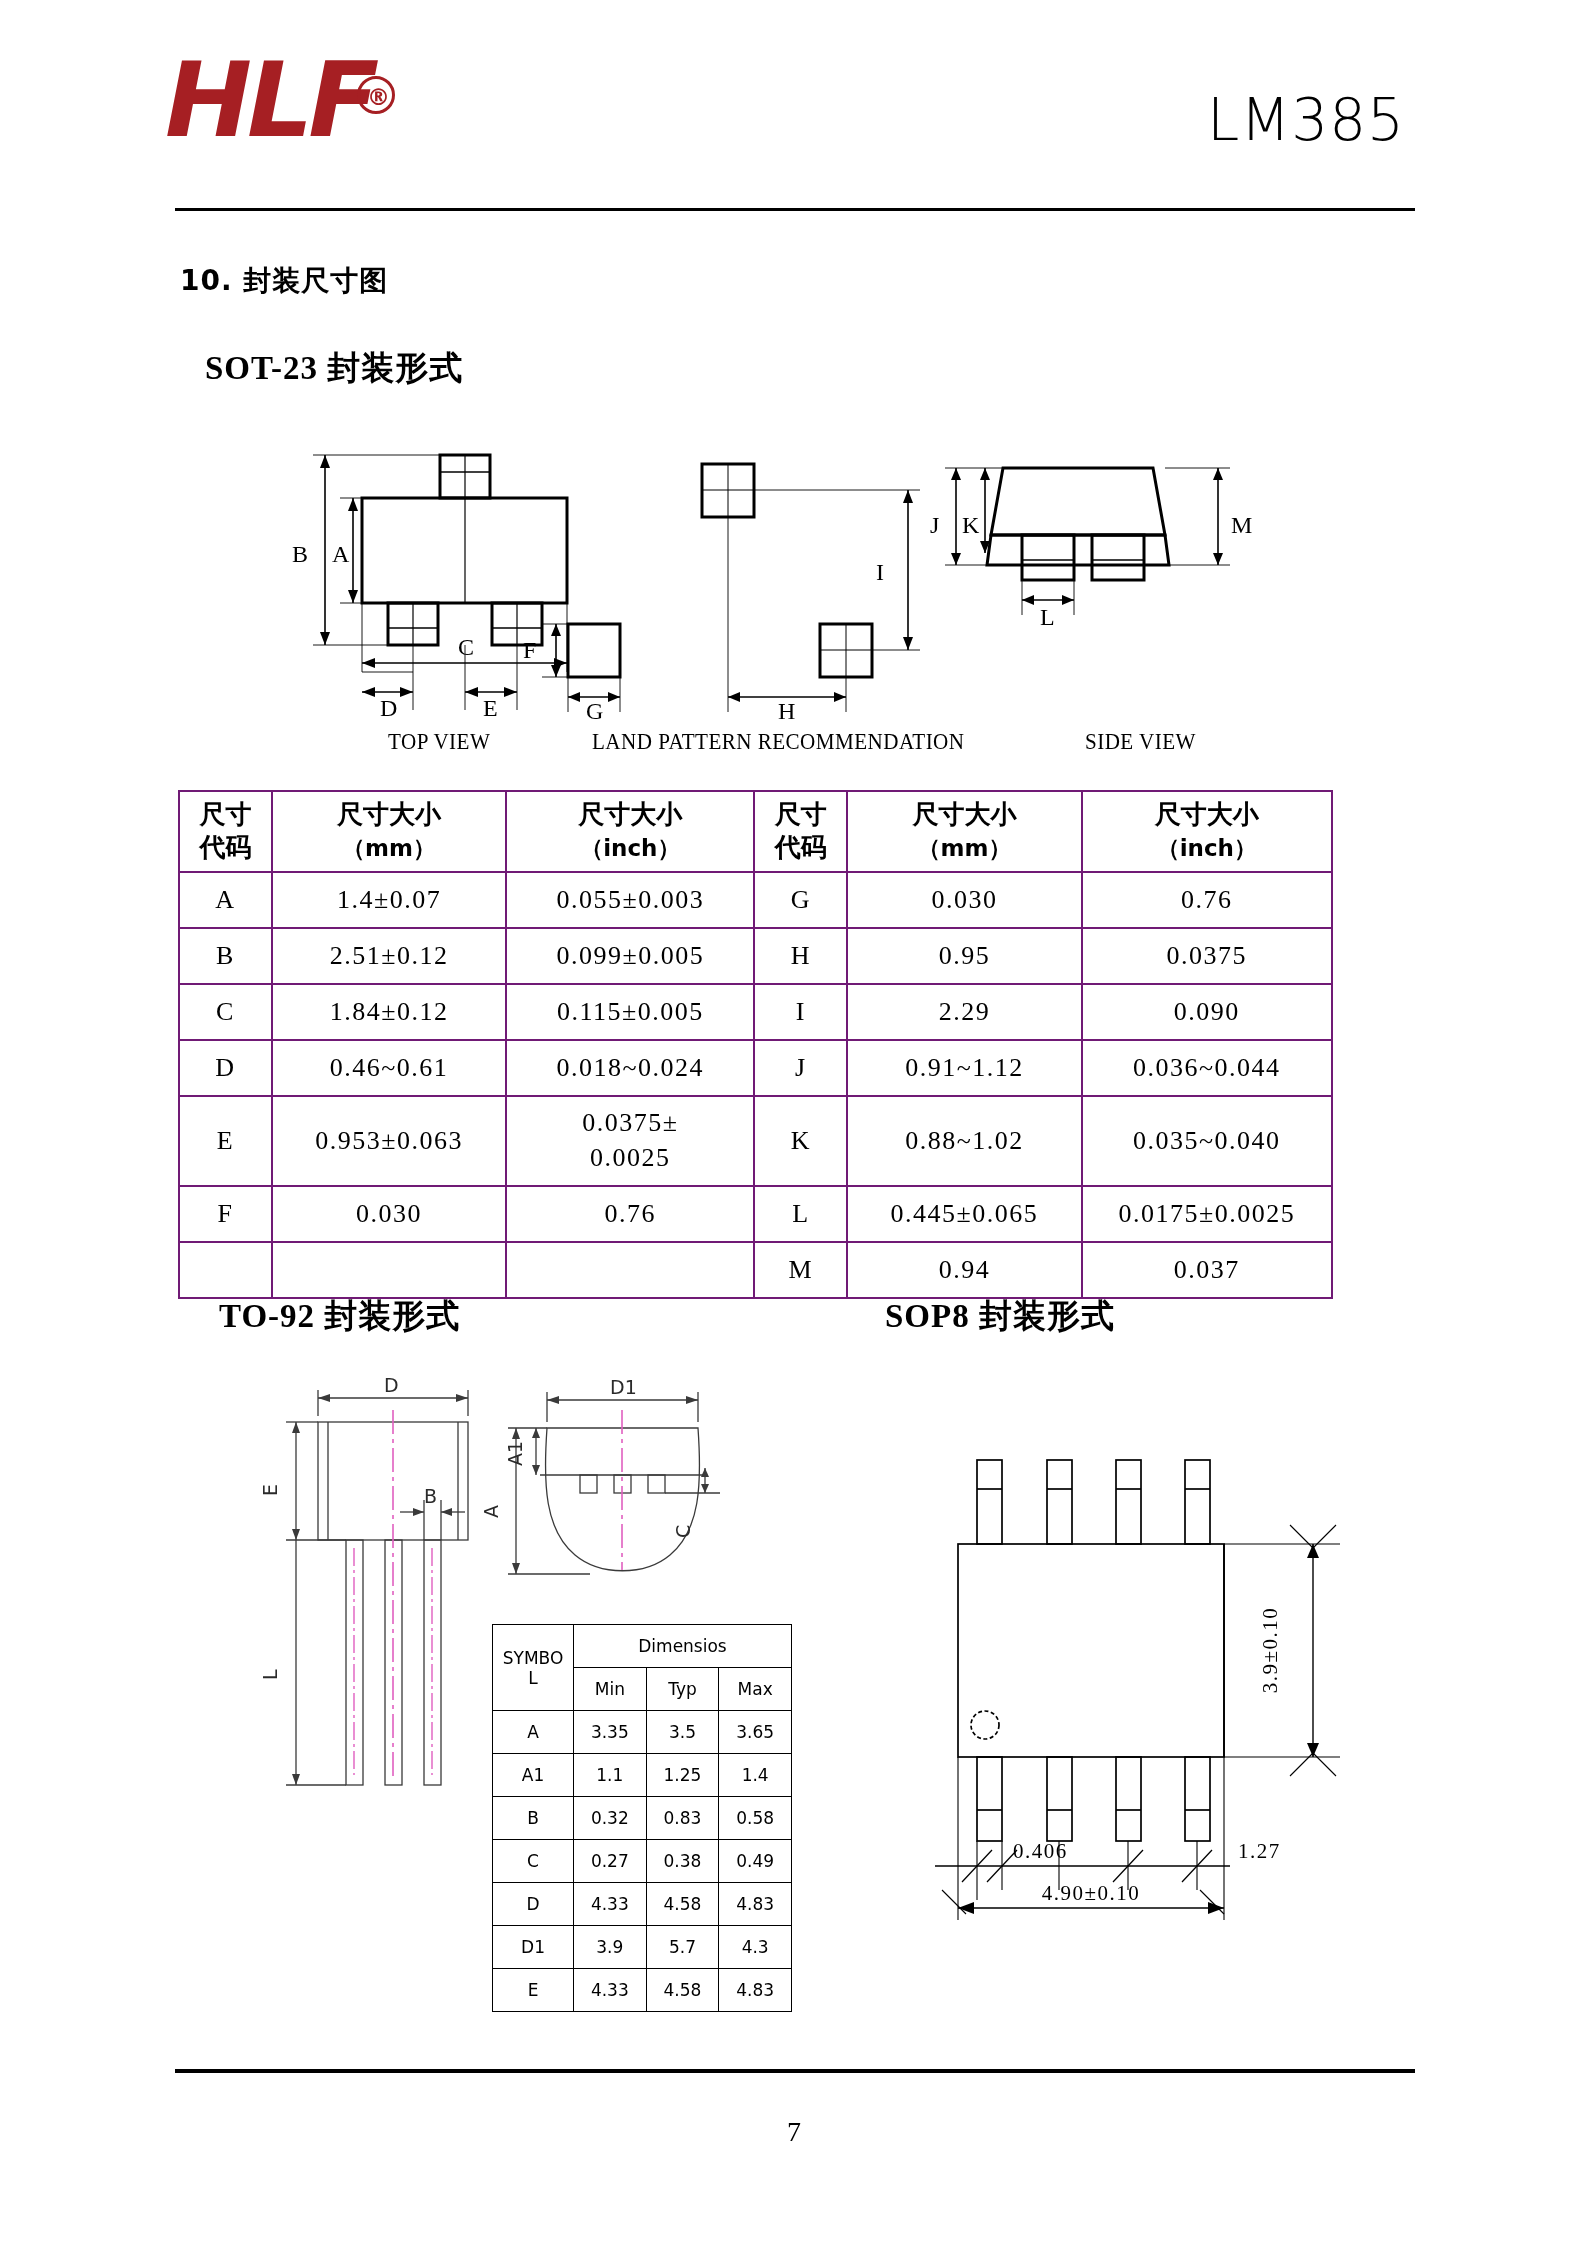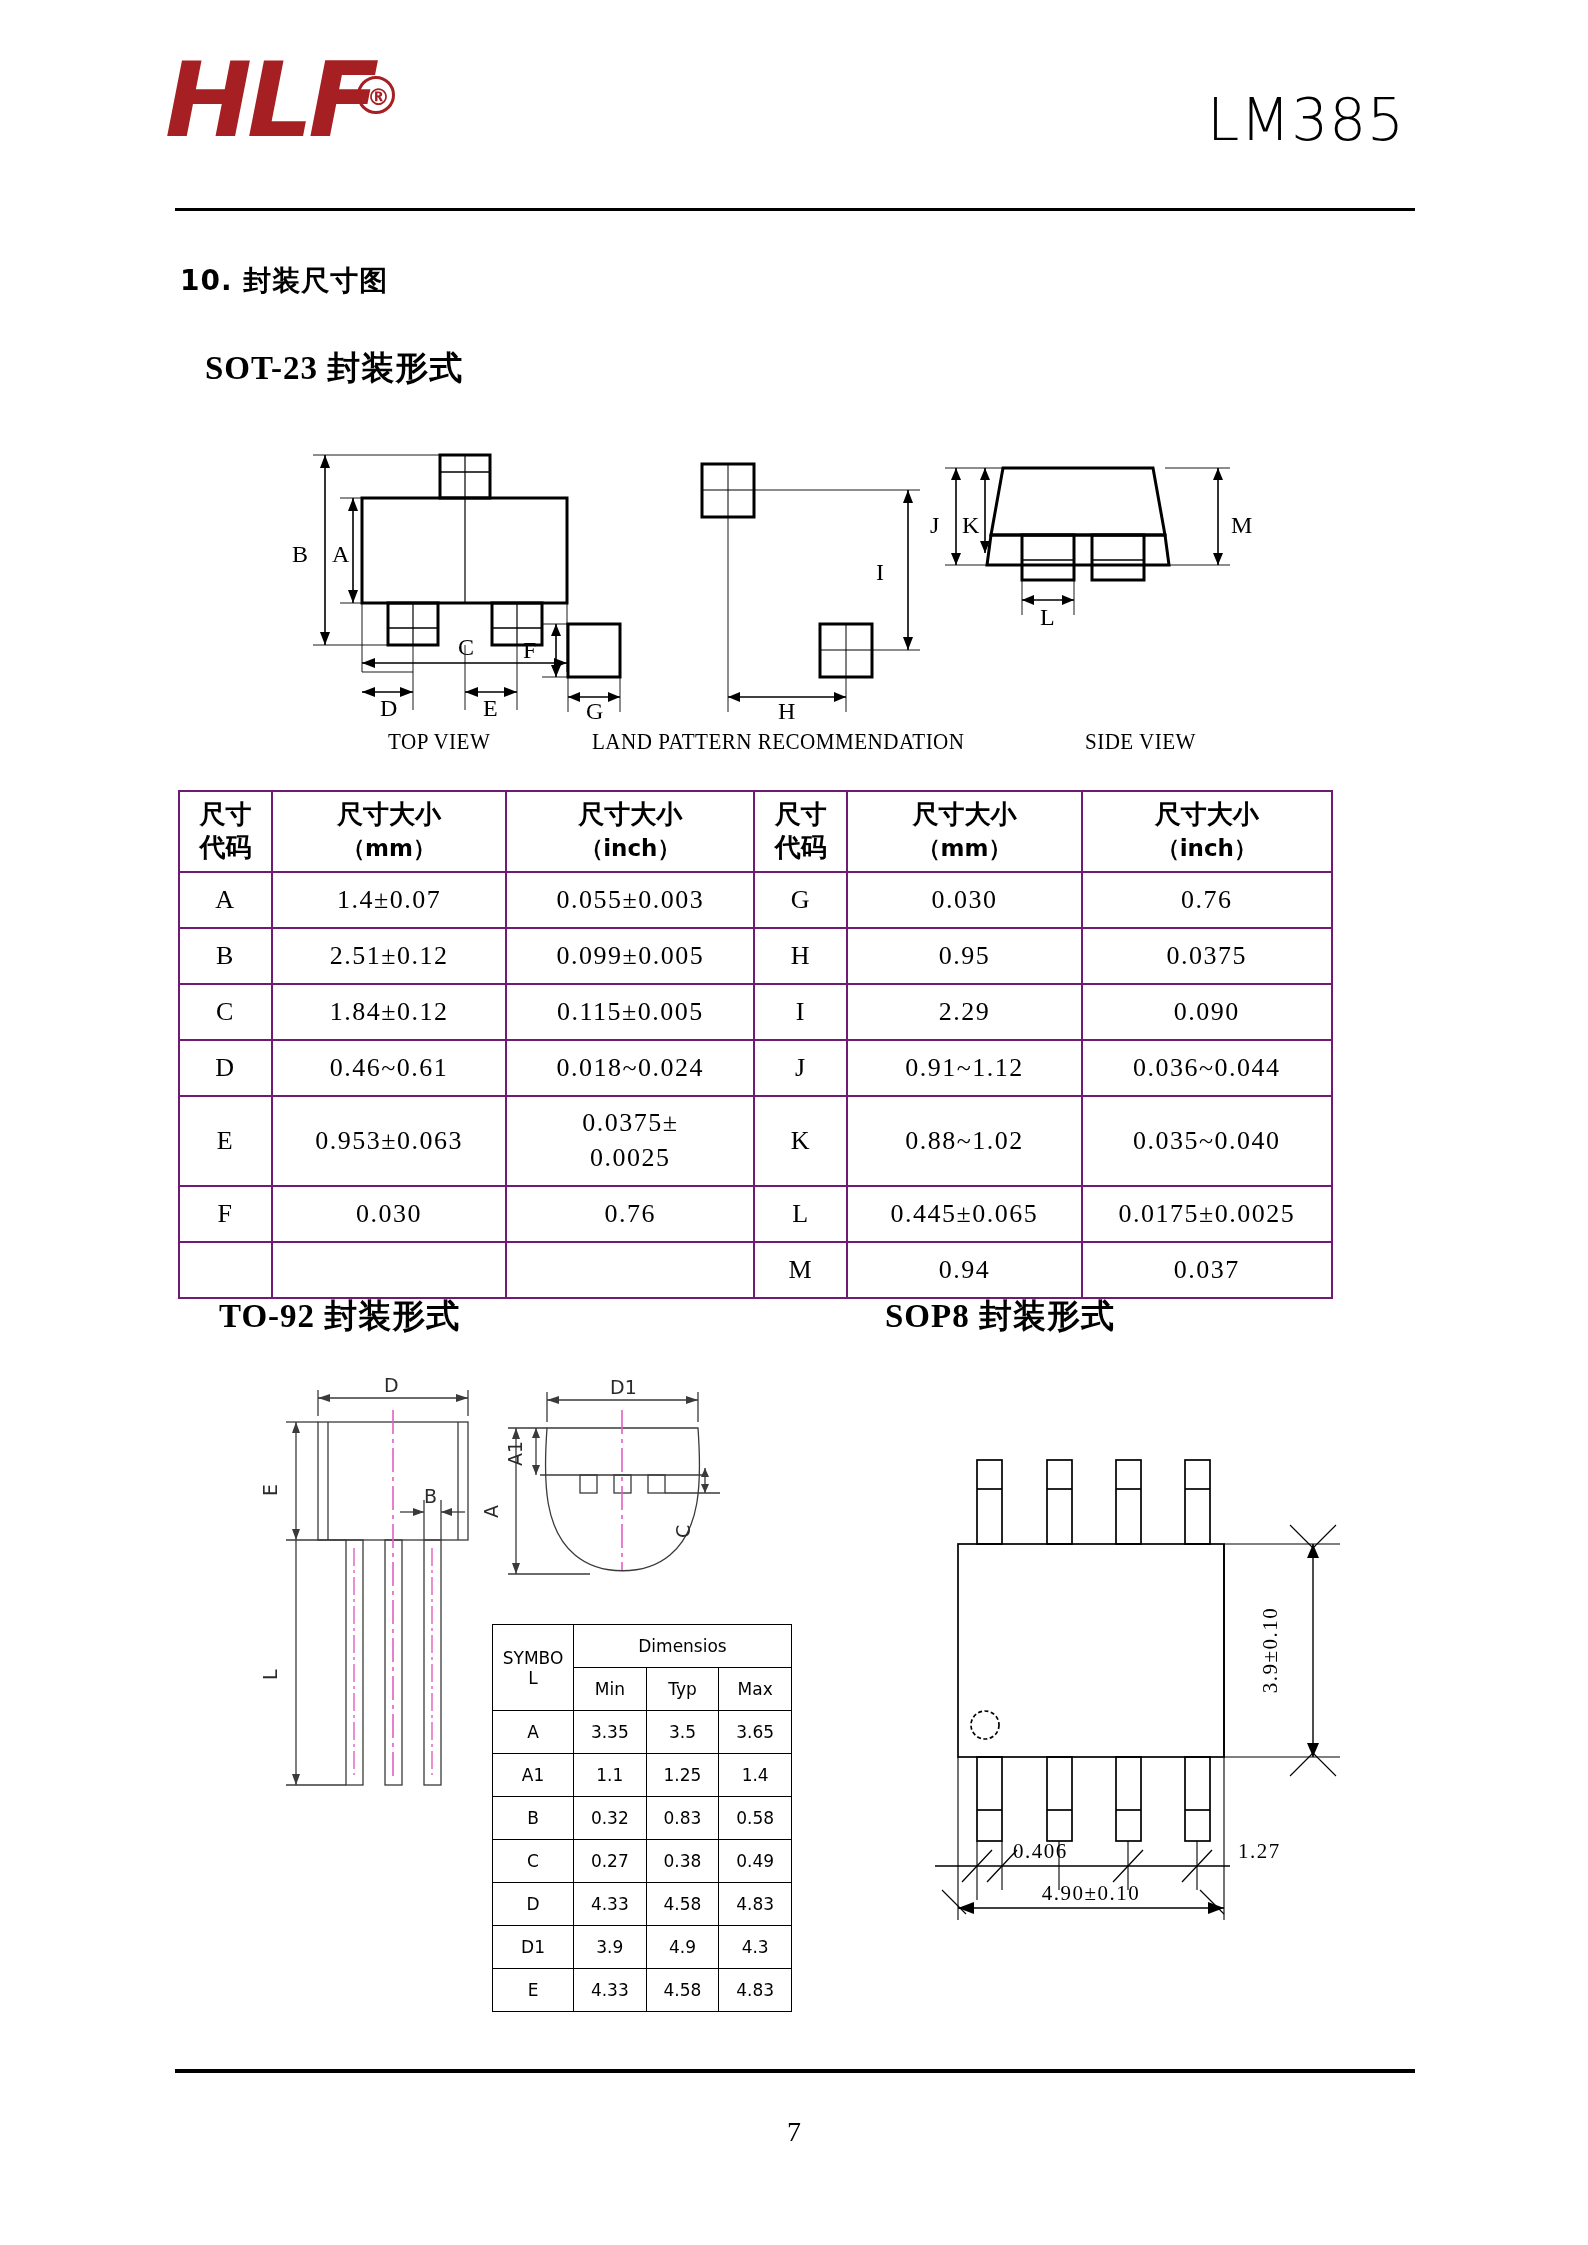--- a/index.html
+++ b/index.html
@@ -563,21 +563,21 @@
       </tr>
       <tr>
         <td>D</td>
         <td>4.33</td>
         <td>4.58</td>
         <td>4.83</td>
       </tr>
       <tr>
         <td>D1</td>
         <td>3.9</td>
-        <td>4.9</td>
+        <td>5.7</td>
         <td>4.3</td>
       </tr>
       <tr>
         <td>E</td>
         <td>4.33</td>
         <td>4.58</td>
         <td>4.83</td>
       </tr>
     </tbody>
   </table>

